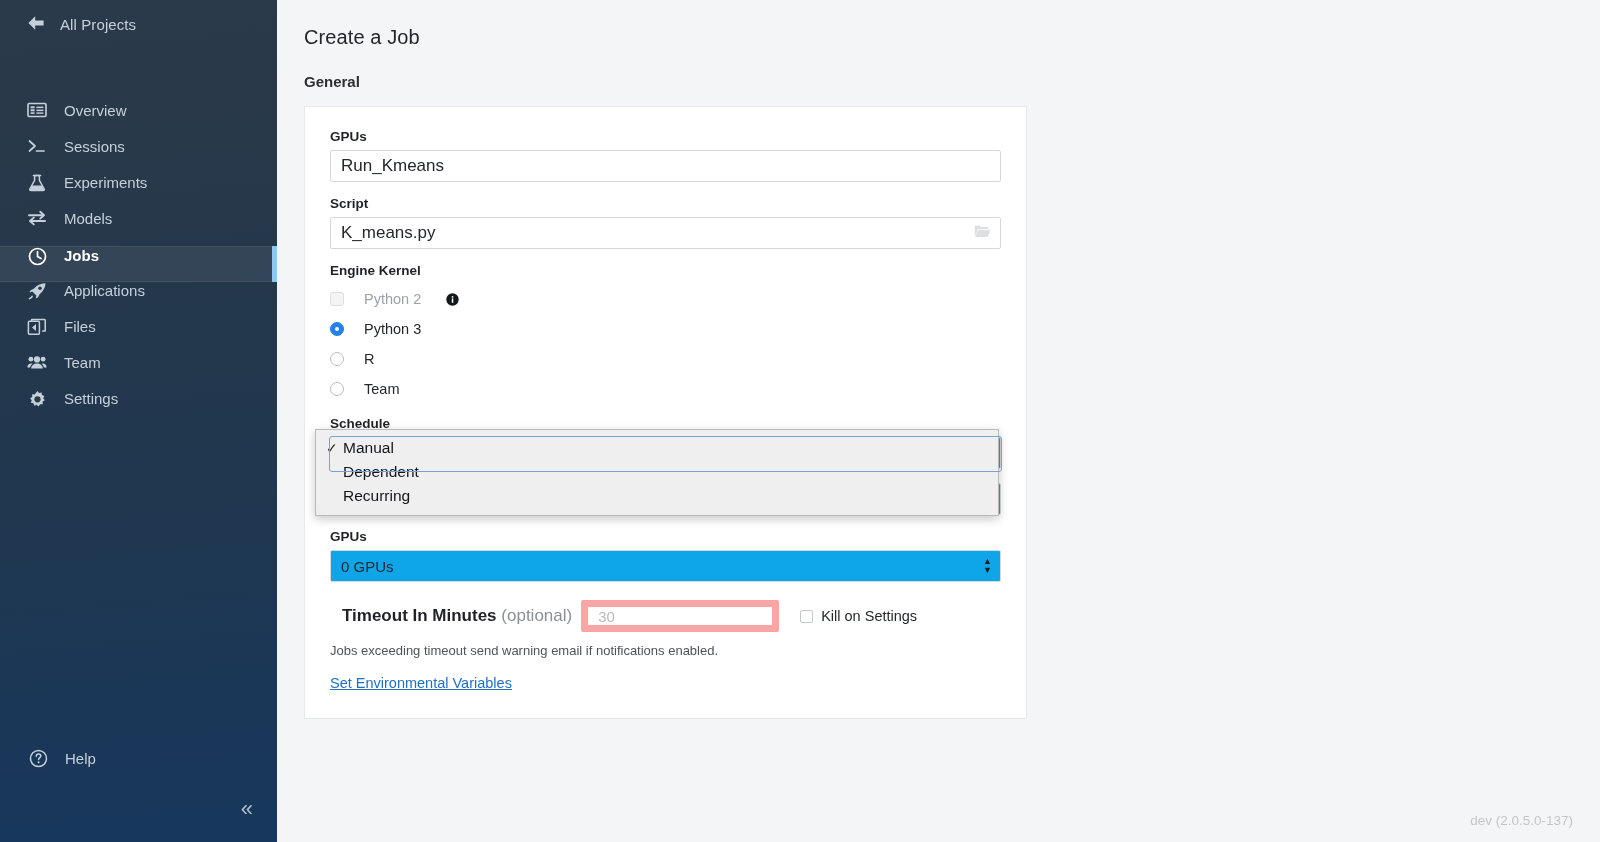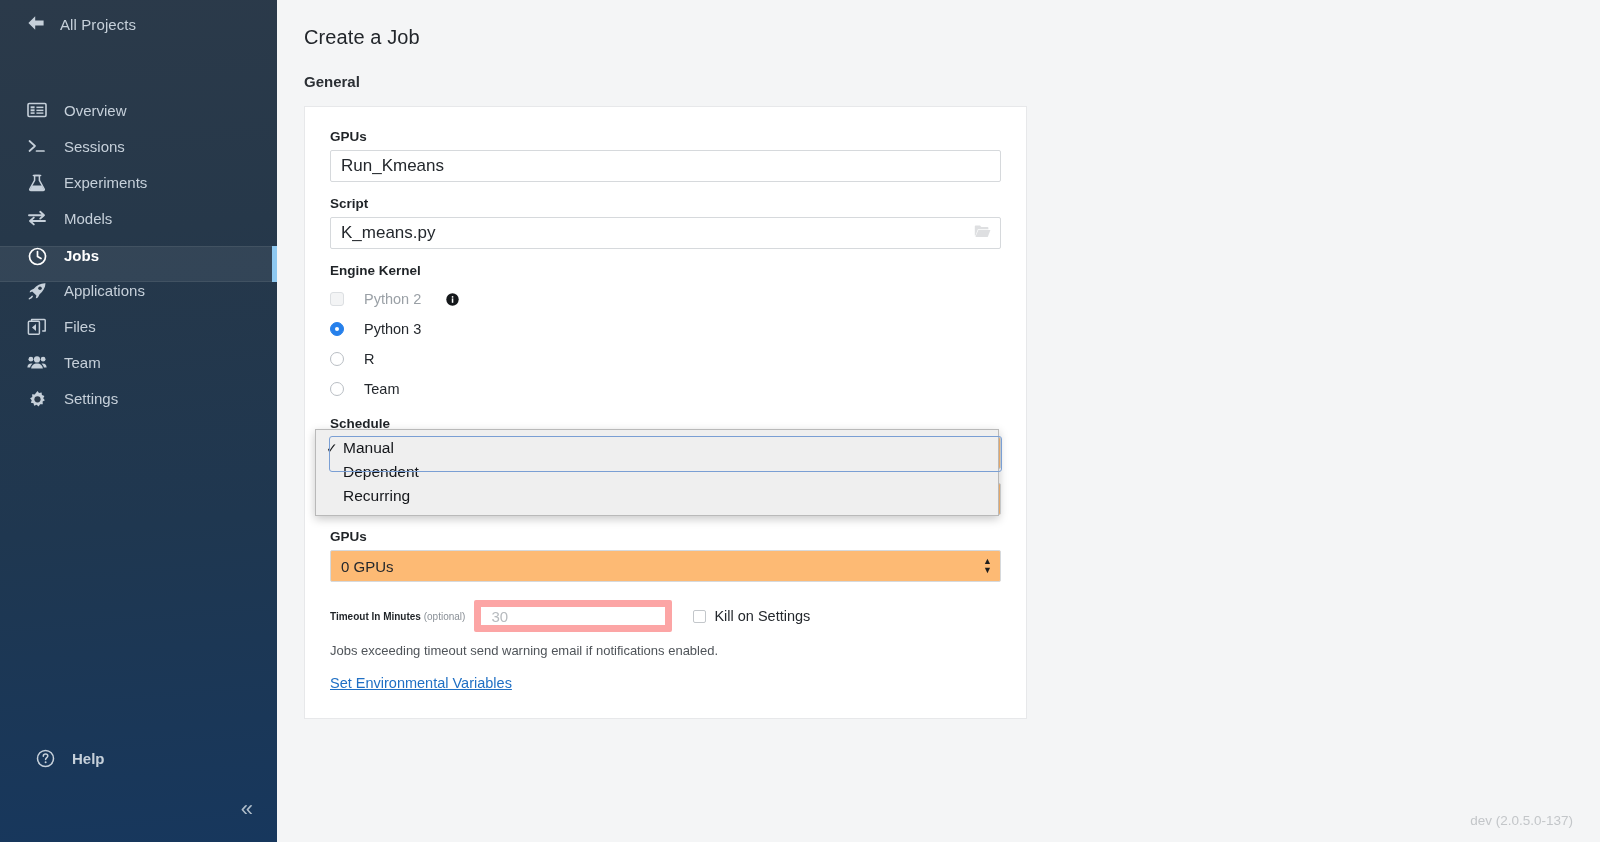--- a/index.html
+++ b/index.html
@@ -39,21 +39,21 @@
     border-top: 1px solid rgba(255,255,255,0.07);
     border-bottom: 1px solid rgba(255,255,255,0.07);
   }
   .nav-item.active::after {
     content: ""; position: absolute; right: 0; top: -1px; bottom: -1px;
     width: 5px; background: #8ec8f0;
   }
   .help-item {
     position: absolute; left: 0; bottom: 74px;
     display: flex; align-items: center; gap: 16px;
-    padding-left: 34px; font-size: 15px; color: #c6d0da; font-weight: bold;
+    padding-left: 27px; font-size: 15px; color: #c6d0da;
   }
   .help-item .ico { width: 22px; display: flex; align-items: center; justify-content: center; }
   .collapse-btn {
     position: absolute; right: 24px; bottom: 22px;
     color: #aebcc9; font-size: 22px; line-height: 1;
   }
 
   
   .main {
     flex: 1; height: 842px; position: relative;
@@ -102,21 +102,21 @@
   }
   .radio.disabled { border-color: #dcdfe2; background: #f3f4f5; border-radius: 3px; }
   .radio-label { font-size: 14.5px; color: #24282d; }
   .radio-label.muted { color: #9aa0a6; }
   .info-ico { margin-left: 5px; display: inline-flex; vertical-align: -2px; }
 
   
   .select-wrap { position: relative; width: 100%; }
   .select-box {
     width: 100%; height: 32px;
-    border: 1px solid #d6d9dc; background: #fdba74; border-radius: 2px;
+    border: 1px solid #d6d9dc; background: #0ea5e9; border-radius: 2px;
     display: flex; align-items: center;
     padding: 0 26px 0 10px;
     font-size: 15px; color: #24282d;
   }
   .spinner {
     position: absolute; right: 9px; top: 50%; transform: translateY(-50%);
     display: flex; flex-direction: column; gap: 2px; line-height: 0;
   }
   .spinner span { font-size: 9px; color: #1d1d1d; line-height: 7px; }
 
@@ -138,21 +138,21 @@
   }
   .dd-option .check { width: 17px; font-size: 14px; color: #14161a; }
   .dd-focus-ring {
     position: absolute; left: -1px; right: -1px; top: -1px; height: 36px;
     border: 1px solid #7a9fd4; border-radius: 3px; pointer-events: none;
     z-index: 41;
   }
 
   
   .timeout-row { display: flex; align-items: center; margin-top: 18px; }
-  .timeout-label { font-size: 10px; font-weight: bold; color: #1f2327; }
+  .timeout-label { font-size: 17px; font-weight: bold; color: #1f2327; margin-left: 12px; }
   .timeout-label .optional { font-weight: normal; color: #8a9097; }
   .timeout-input {
     margin-left: 9px; width: 198px; height: 32px;
     border: 7px solid #fca5a5; background: #fff; border-radius: 2px;
     font-size: 15px; color: #24282d; padding: 0 10px;
     font-family: "Liberation Sans", sans-serif;
   }
   .timeout-input::placeholder { color: #b6babe; }
   .kill-wrap { display: flex; align-items: center; gap: 8px; margin-left: 21px; }
   .checkbox {

